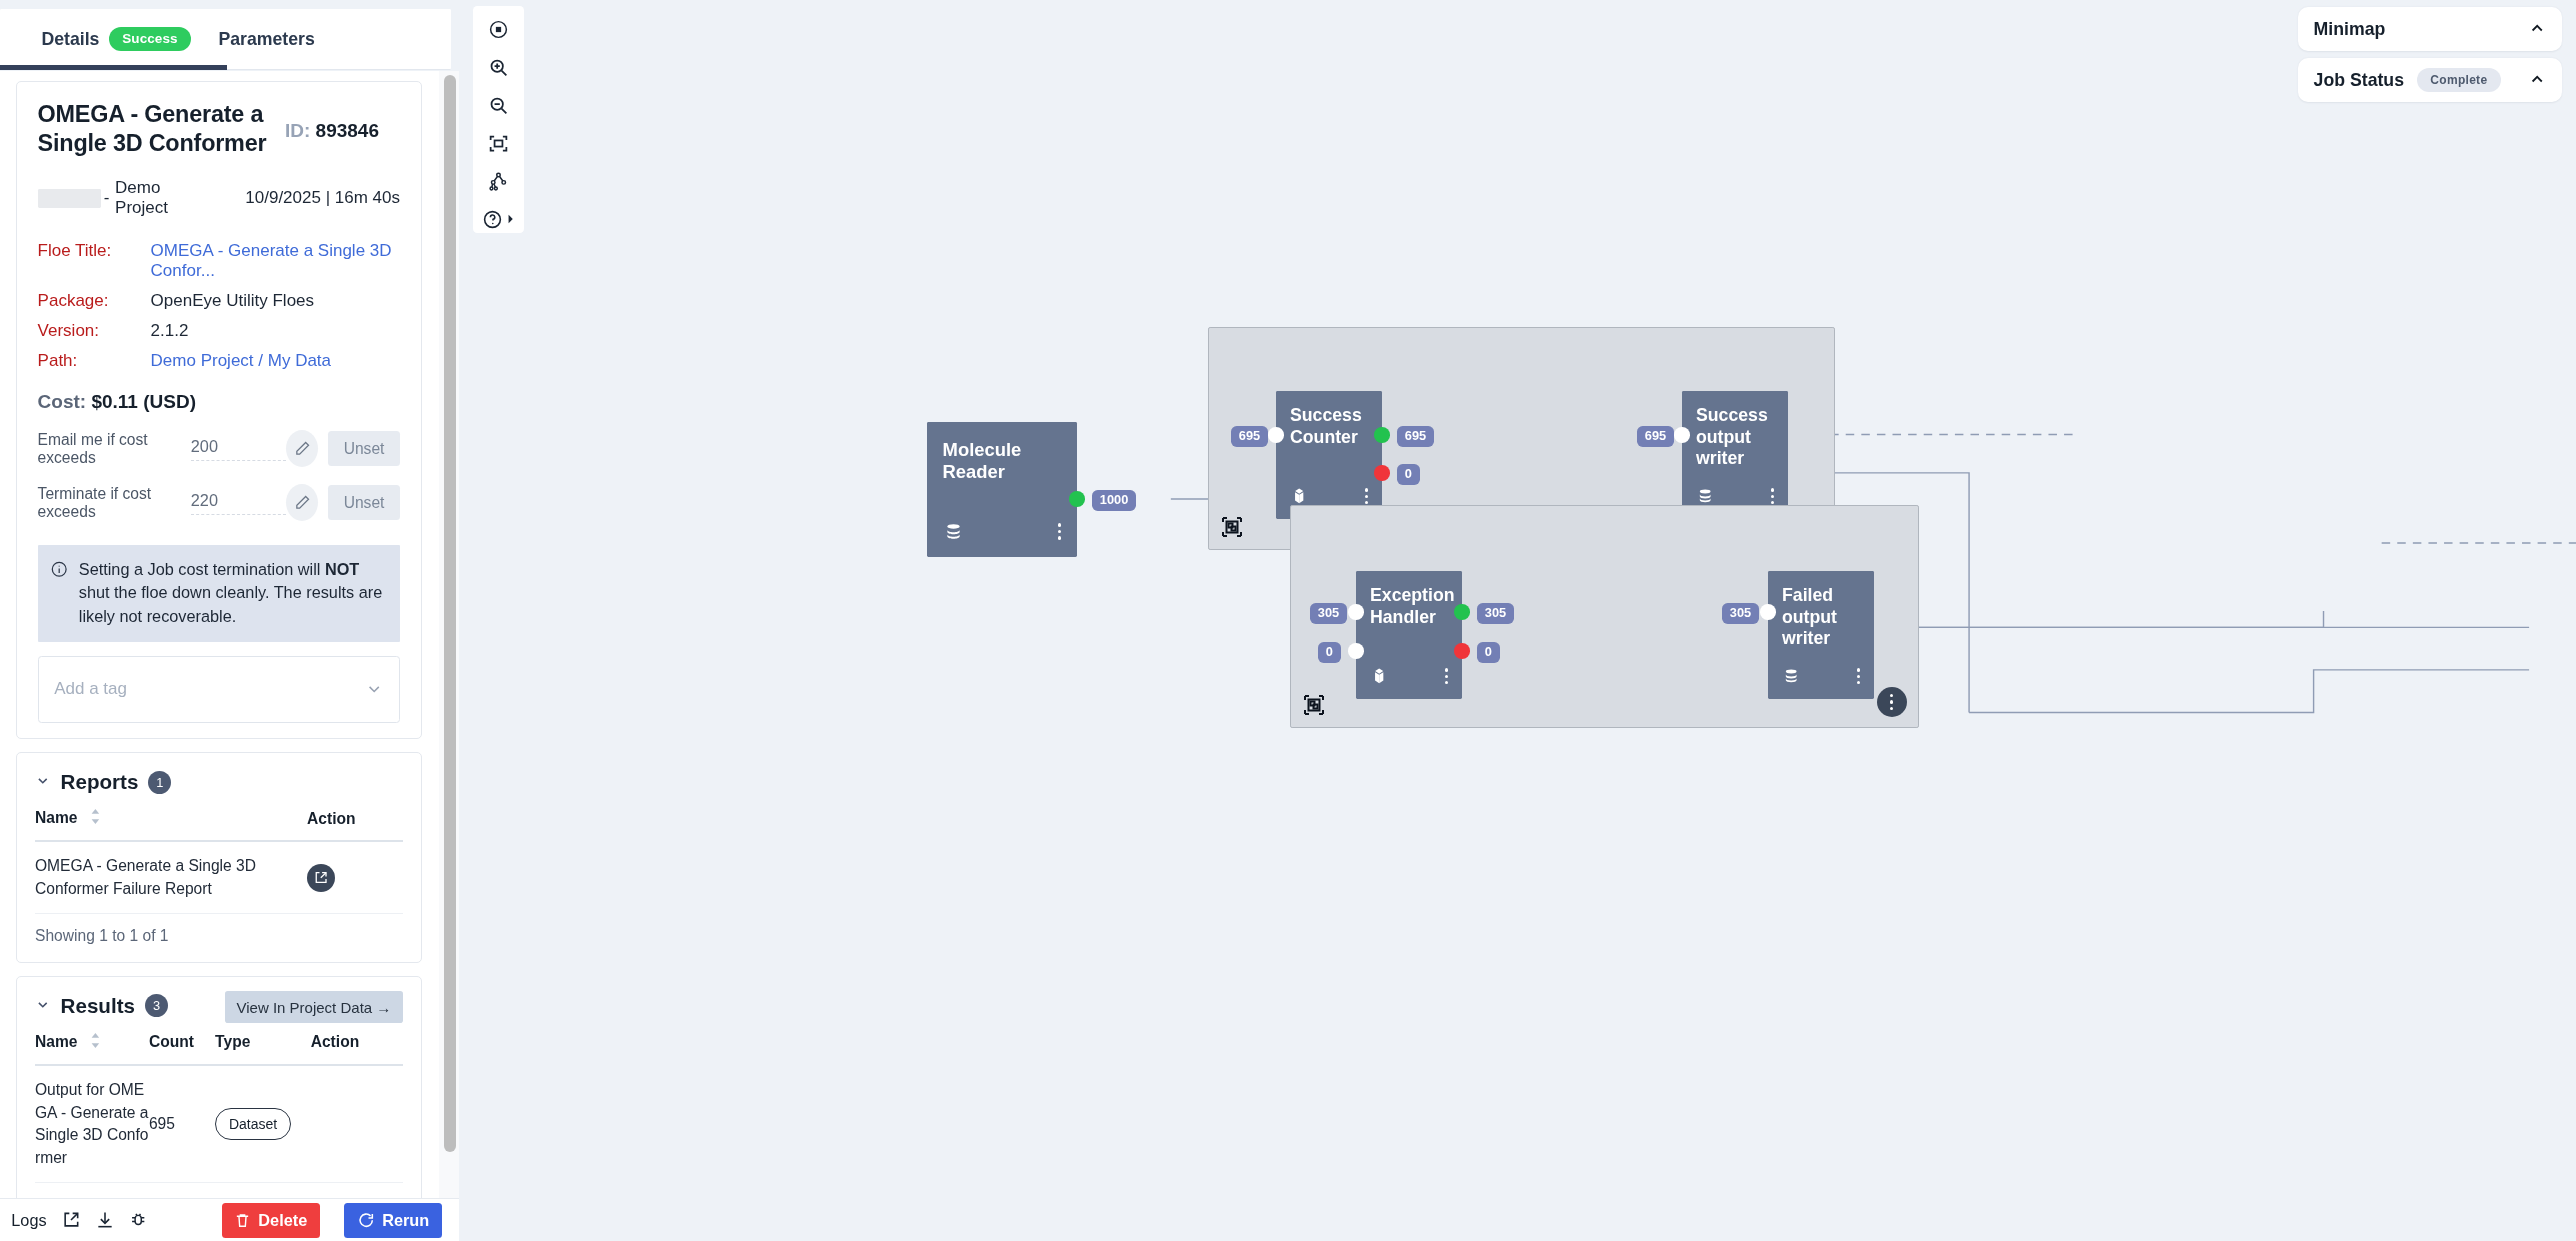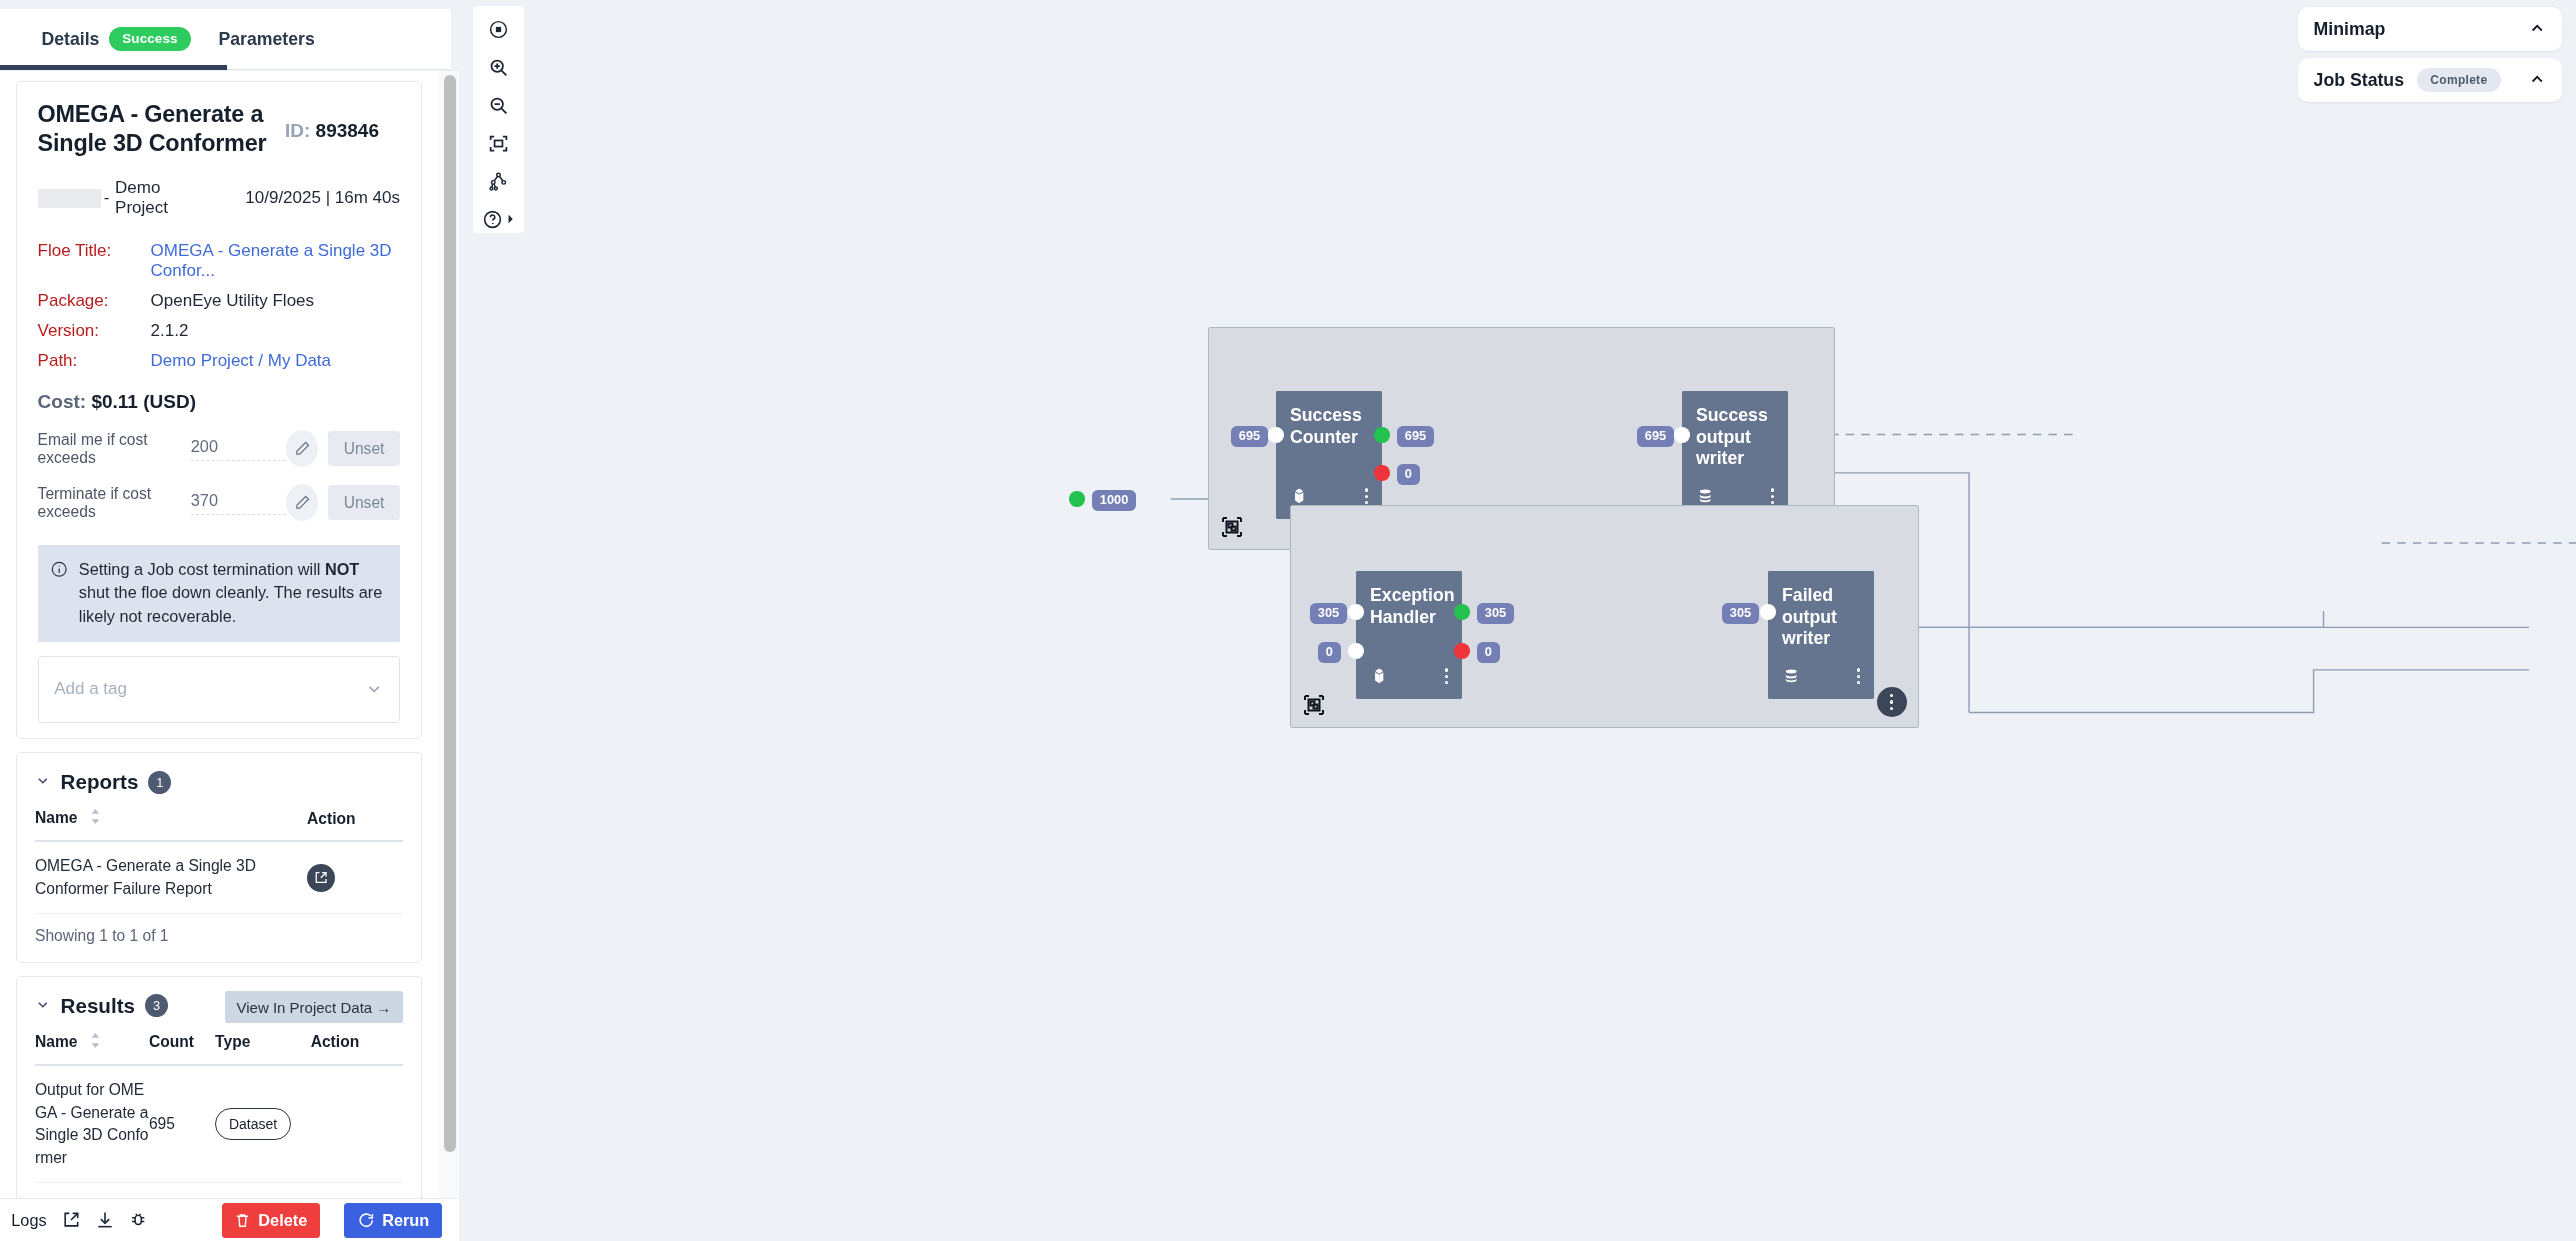--- a/index.html
+++ b/index.html
@@ -319,21 +319,21 @@
             <span class="iconbtn-circle">
               <svg width="17" height="17" viewBox="0 0 24 24" fill="none" stroke="#6c7787" stroke-width="1.8">
                 <path d="M16.5 3.5l4 4L8 20H4v-4z"></path>
                 </svg>
             </span>
             <span class="btn-unset">Unset</span>
           </div>
 
           <div class="costrow">
             <span class="cname">Terminate if cost exceeds</span>
-            <span class="cval">370</span>
+            <span class="cval">220</span>
             <span class="iconbtn-circle">
               <svg width="17" height="17" viewBox="0 0 24 24" fill="none" stroke="#6c7787" stroke-width="1.8">
                 <path d="M16.5 3.5l4 4L8 20H4v-4z"></path>
                 </svg>
             </span>
             <span class="btn-unset">Unset</span>
           </div>
 
           <div class="notice">
             <svg width="18.4" height="18.4" viewBox="0 0 24 24" fill="none" stroke="#2b3647" stroke-width="1.6" style="flex:0 0 auto;margin-top:1.4px">
@@ -565,20 +565,35 @@
 
         <path d="M1870 671 L2128 671 L2128 1004 L1868 1004" stroke="none"></path>
         <path d="M1835 667 L2130 667 L2130 1005"></path>
         <path d="M2130 1005 L2616 1005 L2616 945 L2920 945"></path>
 
         <path d="M1890 613 L2280 613" stroke-dasharray="12 10"></path>
         <path d="M2712 766 L3110 766" stroke-dasharray="12 10"></path>
       </g>
     </svg>
 
+    <div class="node" id="n-reader" style="left:468px; top:422px; width:150px; height:135px;">
+      <div class="nlabel">Molecule Reader</div>
+      <div class="node-foot">
+        <svg width="21" height="21" viewBox="0 0 24 24" fill="#fff">
+          <ellipse cx="12" cy="6.2" rx="7" ry="2.6"></ellipse>
+            <path d="M5 10.2c0 1.4 3.1 2.6 7 2.6s7-1.2 7-2.6v2.4c0 1.4-3.1 2.6-7 2.6s-7-1.2-7-2.6z"></path>
+          <path d="M5 15.3c0 1.4 3.1 2.6 7 2.6s7-1.2 7-2.6v2.3c0 1.4-3.1 2.6-7 2.6s-7-1.2-7-2.6z"></path>
+          </svg>
+        <span class="kebab">
+            <i></i>
+            <i></i>
+            <i></i>
+          </span>
+      </div>
+    </div>
     <div class="port green" style="left:610px; top:491px;"></div>
     <div class="badge" style="left:633px; top:490px;">1000</div>
 
     <div class="node" id="n-generate" style="left:911px; top:422px; width:150px; height:135px;">
       <div class="nlabel">Parallel Generate 3D</div>
       <div class="node-foot">
         <span style="display:flex;align-items:center">
           <svg width="20" height="20" viewBox="0 0 24 24" fill="none" stroke="#fff" stroke-width="1.9">
             <path d="M5 4h9v9"></path>
               <rect x="9" y="9" width="10" height="10" rx="1.6" fill="#fff" stroke="none"></rect>

